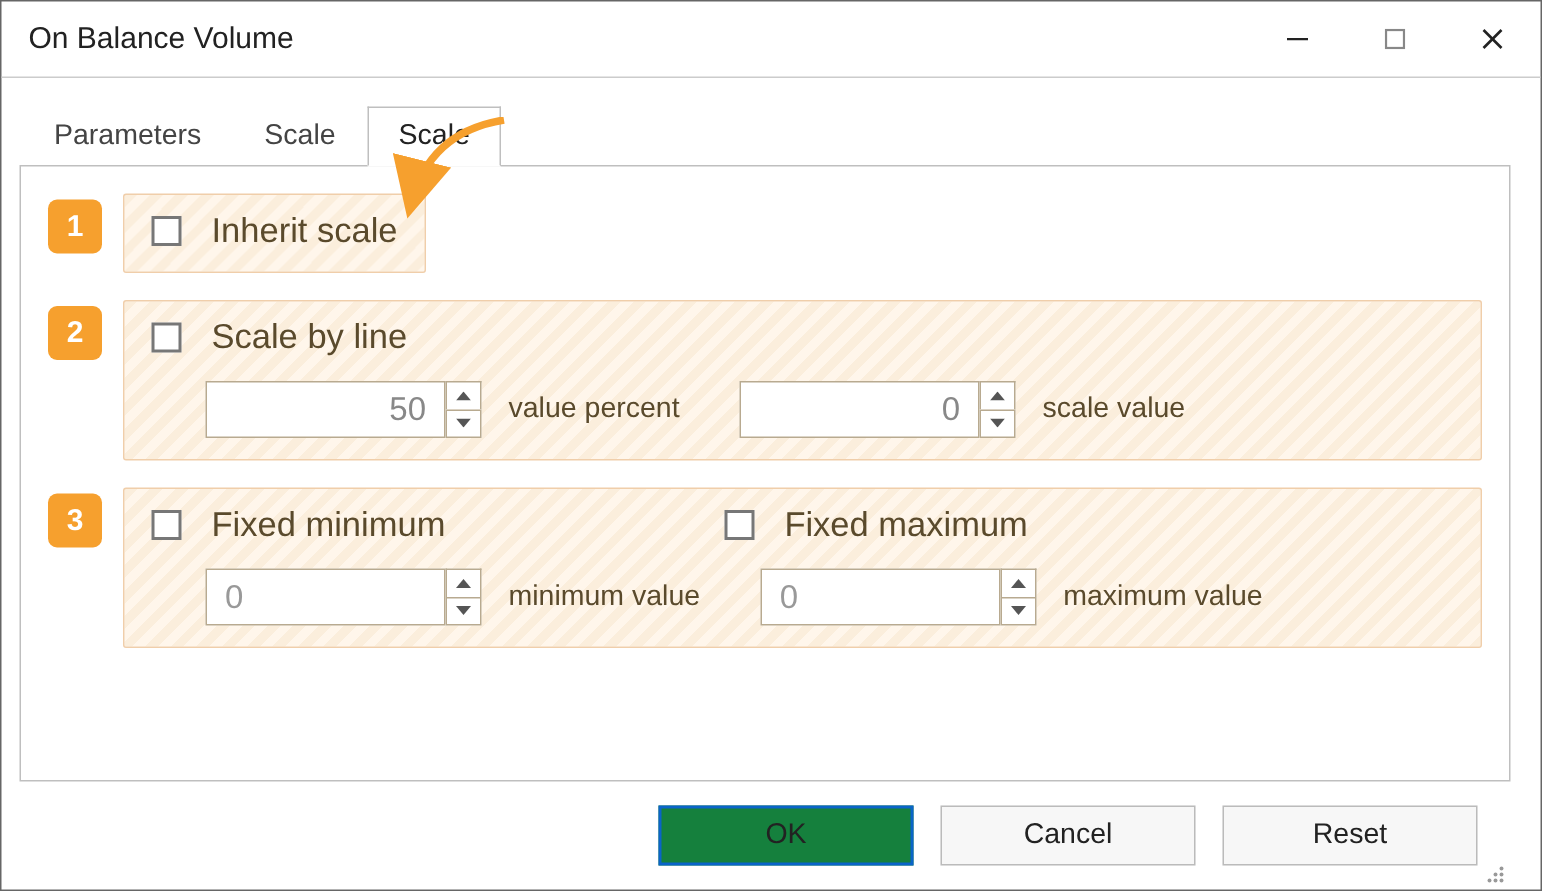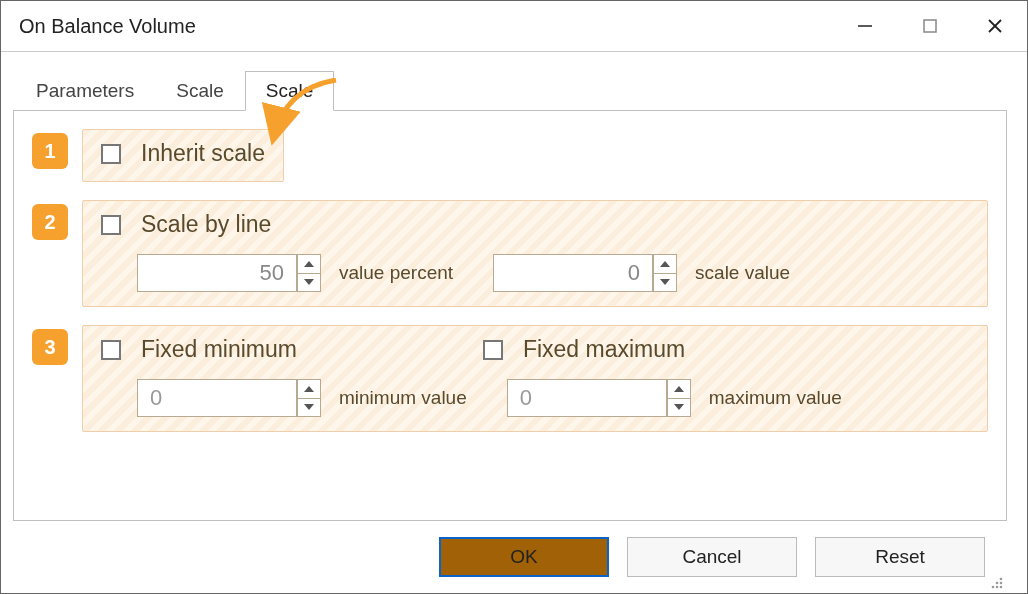--- a/index.html
+++ b/index.html
@@ -199,21 +199,21 @@
     height: 40px;
     font-size: 19px;
     font-family: inherit;
     color: #222;
     background: #f7f7f7;
     border: 1px solid #bbb;
     cursor: pointer;
   }
   .btn.primary {
     border: 2px solid #0a64c8;
-    background: #a16207;
+    background: #15803d;
   }
   .resize-grip {
     position: absolute;
     right: 4px;
     bottom: 4px;
     width: 14px;
     height: 14px;
   }
   .arrow {
     position: absolute;

